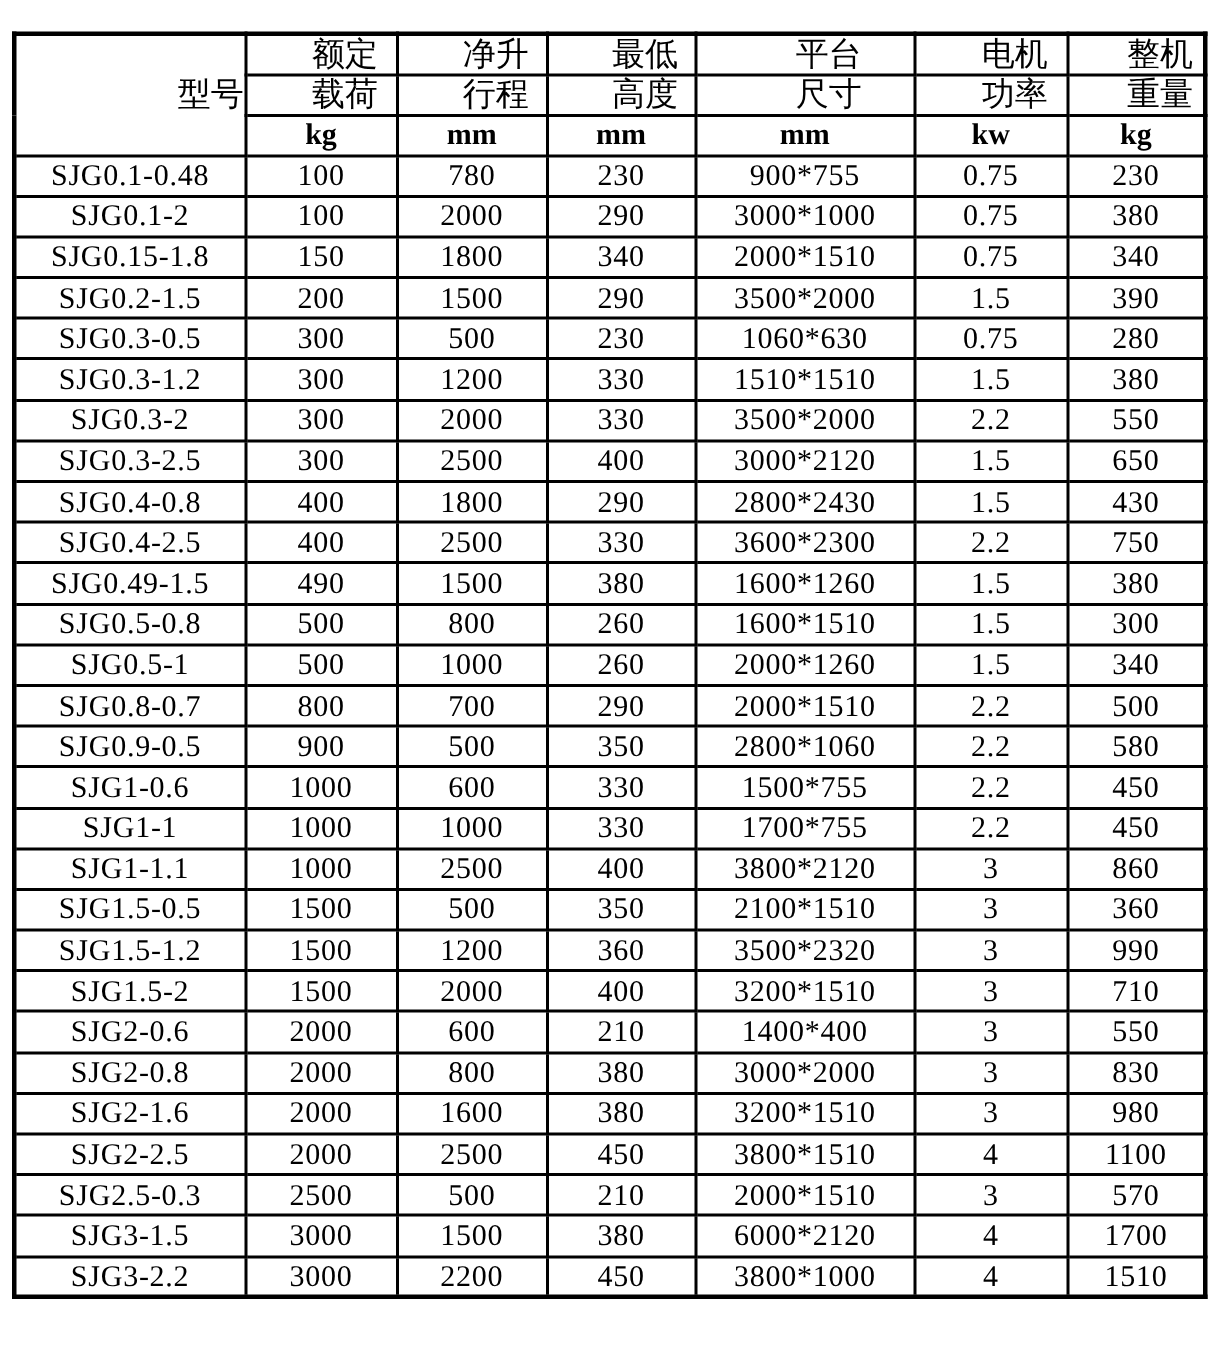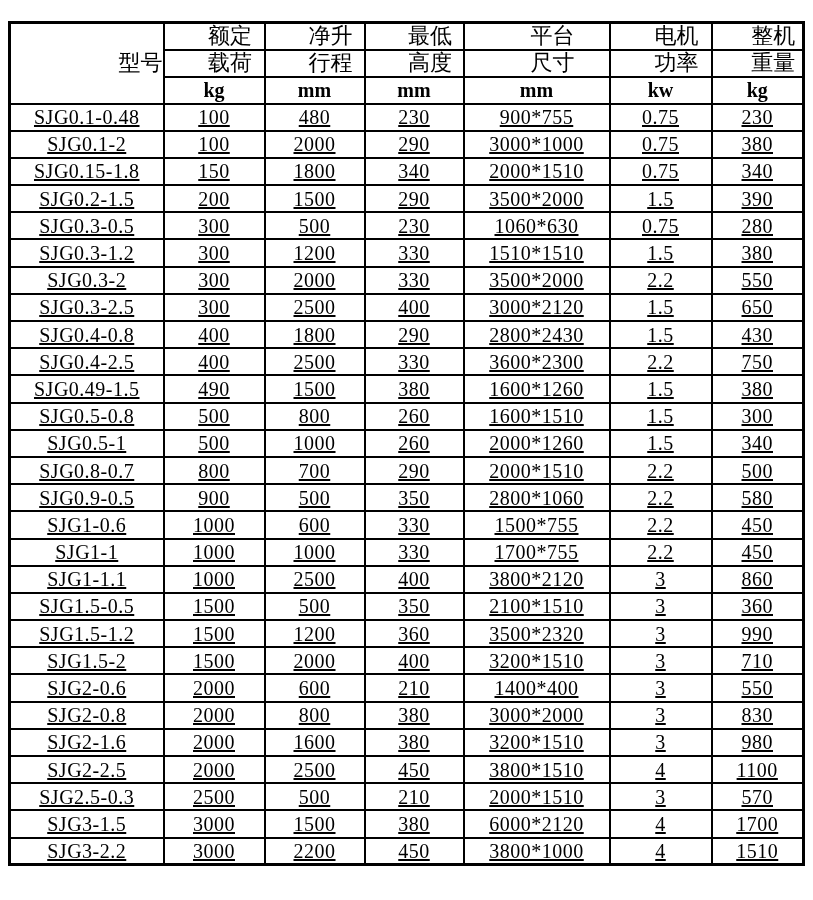--- a/index.html
+++ b/index.html
@@ -34,21 +34,21 @@
     padding: 0;
     font-weight: normal;
     white-space: nowrap;
     overflow: hidden;
   }
   .spec-table thead tr.h-row { height: 27px; }
   .spec-table thead tr.u-row { height: 27px; }
   .spec-table thead tr.h-row th { font-size: 22px; line-height: 1; padding-left: 32px; }
   .spec-table thead tr.u-row th { font-size: 20px; line-height: 1; font-weight: bold; }
   .spec-table th.model-th { font-size: 22px; text-align: right; }
-  .spec-table tbody tr { height: 27.2px; text-decoration: underline; }
+  .spec-table tbody tr { height: 27.2px; }
   .spec-table tbody td { font-size: 20px; line-height: 1; letter-spacing: 0.5px; }
 </style>
 </head>
 <body>
 
 <div class="page">
   <table class="spec-table">
     <colgroup>
       <col style="width:154px">
       <col style="width:101px">
@@ -82,21 +82,21 @@
         <th>mm</th>
         <th>mm</th>
         <th>kw</th>
         <th>kg</th>
       </tr>
     </thead>
     <tbody>
         <tr>
           <td>SJG0.1-0.48</td>
           <td>100</td>
-          <td>480</td>
+          <td>780</td>
           <td>230</td>
           <td>900*755</td>
           <td>0.75</td>
           <td>230</td>
         </tr>
         <tr>
           <td>SJG0.1-2</td>
           <td>100</td>
           <td>2000</td>
           <td>290</td>

